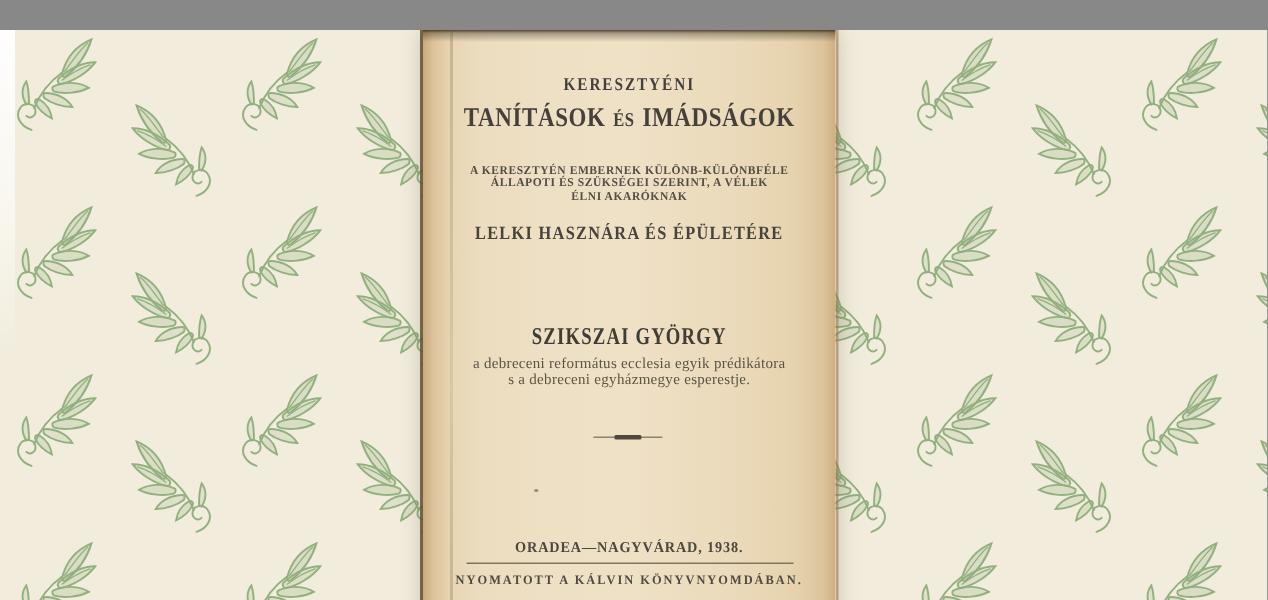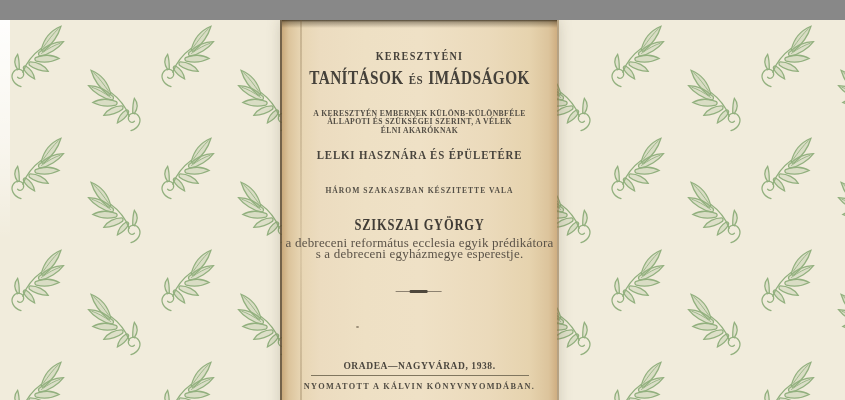--- a/index.html
+++ b/index.html
@@ -34,21 +34,21 @@
     text-align:center;color:#45413a;white-space:nowrap;
   }
   .t1{top:29px;font-size:12px;font-weight:bold;letter-spacing:1.5px;transform:scaleX(.85);}
   .t2{top:48px;font-size:18px;font-weight:bold;letter-spacing:.5px;transform:scaleX(.85);}
   .t2 .es{font-size:13px;}
   .t2 span{margin:0 3px;}
   .sub{top:90px;font-size:8px;letter-spacing:.4px;line-height:8.4px;color:#534e45;font-weight:bold;transform:scaleX(.96);}
   .ded{top:128px;font-size:12.5px;font-weight:bold;letter-spacing:1px;transform:scaleX(.87);color:#48443d;}
   .comp{top:166px;font-size:7.6px;letter-spacing:1px;font-weight:bold;color:#555047;}
   .auth{top:196px;font-size:16px;font-weight:bold;letter-spacing:1px;transform:scaleX(.78);color:#403c36;}
-  .adesc{top:218px;font-size:13px;line-height:10.5px;color:#5b5348;letter-spacing:.2px;}
+  .adesc{top:218px;font-size:10px;line-height:10.5px;color:#5b5348;letter-spacing:.2px;}
   .dash{position:absolute;top:270px;left:50%;transform:translateX(-53%);width:46px;height:4px;}
   .dash-line{position:absolute;top:1px;left:0;width:46px;height:1px;background:#8d8271;}
   .dash-core{position:absolute;top:0;left:14px;width:18px;height:3px;background:#4e473c;border-radius:1px;}
   .imp{top:340px;font-size:10px;letter-spacing:.6px;font-weight:bold;color:#4c473f;transform:scaleX(.95);}
   .imprint-rule{position:absolute;top:355px;left:50%;transform:translateX(-50%);width:218px;height:1px;background:#80765f;}
   .printer{top:361px;font-size:8.6px;letter-spacing:1.4px;font-weight:bold;color:#514c43;transform:scaleX(.96);}
 </style>
 </head>
 <body>
 
@@ -89,21 +89,20 @@
     </div>
 
     <div class="line sub">
       <div>A KERESZTYÉN EMBERNEK KÜLÖNB-KÜLÖNBFÉLE</div>
       <div>ÁLLAPOTI ÉS SZÜKSÉGEI SZERINT, A VÉLEK</div>
       <div>ÉLNI AKARÓKNAK</div>
     </div>
 
     <div class="line ded">LELKI HASZNÁRA ÉS ÉPÜLETÉRE</div>
 
-    <div class="line comp">HÁROM SZAKASZBAN KÉSZITETTE VALA</div>
 
     <div class="line auth">SZIKSZAI GYÖRGY</div>
 
     <div class="line adesc">
       <div>a debreceni református ecclesia egyik prédikátora</div>
       <div>s a debreceni egyházmegye esperestje.</div>
     </div>
 
     <div class="dash">
       <div class="dash-line"></div>

